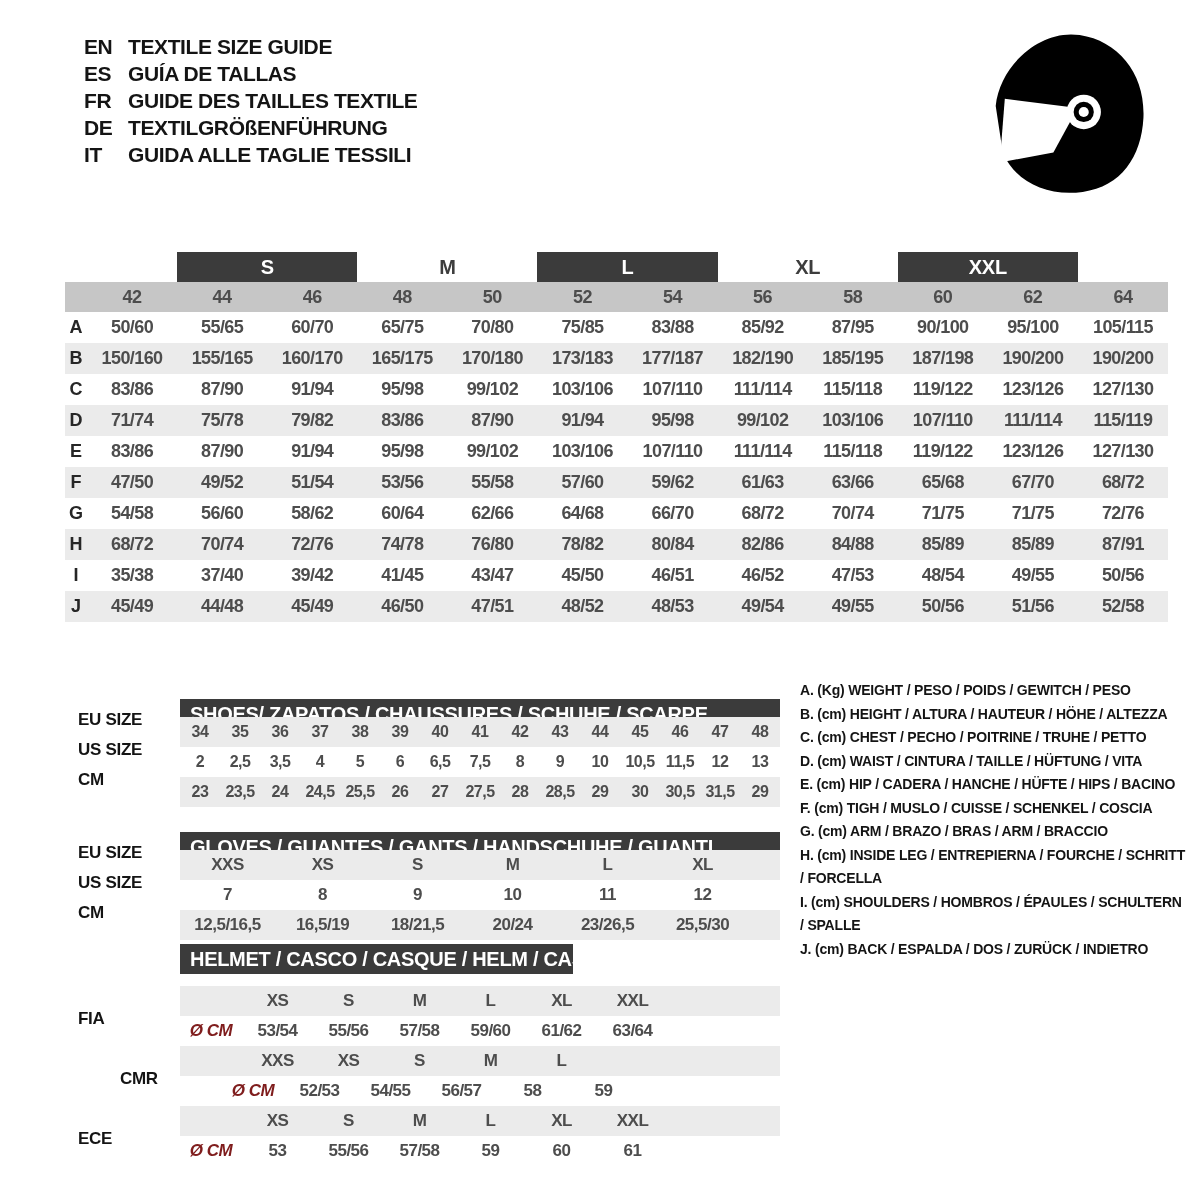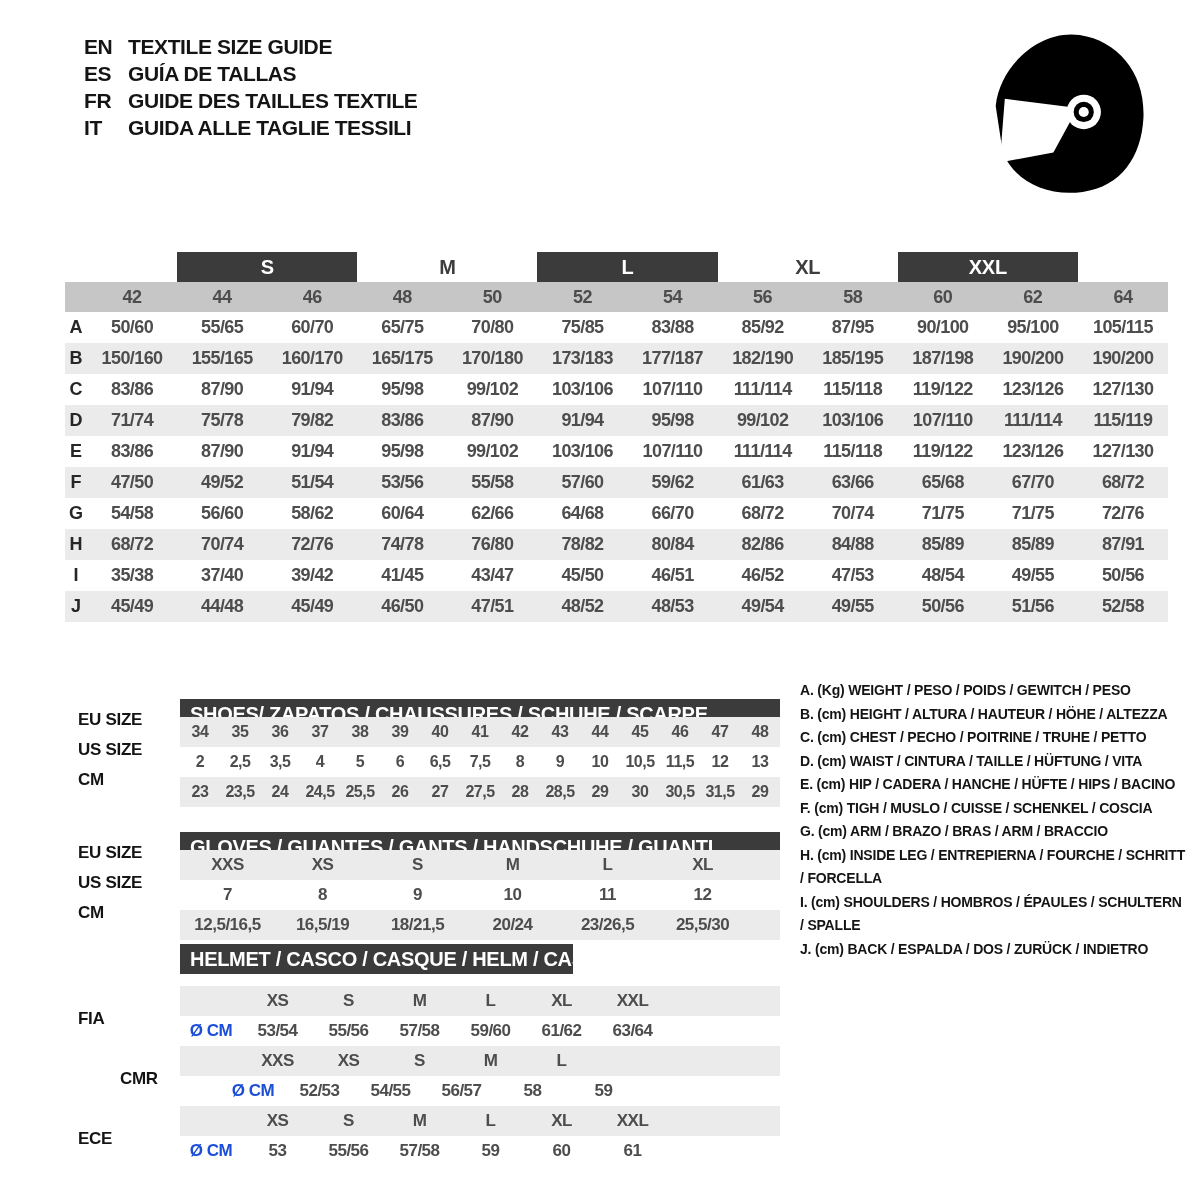--- a/index.html
+++ b/index.html
@@ -34,21 +34,21 @@
   #shoes .sec-bar, #gloves .sec-bar { width:600px;margin-top:24px; }
   #helmet .sec-bar { width:393px; }
   .sec-row { position:absolute; left:0; width:1200px; height:30px;border-radius:10px; }
   .sec-label { position:absolute; left:78px; top:0; height:30px; display:flex; align-items:center;
                font-size:17px; color:#141414; letter-spacing:-0.3px; }
   .sec-content { position:absolute; left:180px; top:12px; width:600px; height:30px; display:grid;
                  color:#4d4d4d; font-size:17px; letter-spacing:-0.5px; }
   .grid15 { grid-template-columns:repeat(15,1fr); font-size:16px; }
   .grid6  { grid-template-columns:repeat(6,95px) 1fr; }
   .gridH  { grid-template-columns:62px repeat(6,71px) 1fr; }
-  .unit-cell { color:#1d4ed8; }
+  .unit-cell { color:#7f1d1d;font-style:italic; }
   
   .legend { position:absolute; left:800px; top:679px; width:388px; }
   .legend-item { font-size:14px; line-height:23.5px; color:#141414; letter-spacing:-0.2px; }
 </style>
 </head>
 <body>
 
 <div class="page">
 
   <div class="langs" id="langs">
@@ -56,20 +56,24 @@
         <div class="lang-code">EN</div>
         <div class="lang-label">TEXTILE SIZE GUIDE</div>
       </div>
       <div class="lang-row">
         <div class="lang-code">ES</div>
         <div class="lang-label">GUÍA DE TALLAS</div>
       </div>
       <div class="lang-row">
         <div class="lang-code">FR</div>
         <div class="lang-label">GUIDE DES TAILLES TEXTILE</div>
+      </div>
+      <div class="lang-row">
+        <div class="lang-code">DE</div>
+        <div class="lang-label">TEXTILGRÖßENFÜHRUNG</div>
       </div>
       <div class="lang-row">
         <div class="lang-code">IT</div>
         <div class="lang-label">GUIDA ALLE TAGLIE TESSILI</div>
       </div>
     </div>
 
   <div class="helmet-icon">
     <svg viewBox="0 0 175 170" width="178" height="172" aria-hidden="true">
       <path d="M103 7 C142 13 168 46 166 89 C164 127 144 157 106 162 C71 167 39 152 27 123 L20 77 C24 37 64 1 103 7 Z" fill="#000000"></path>

